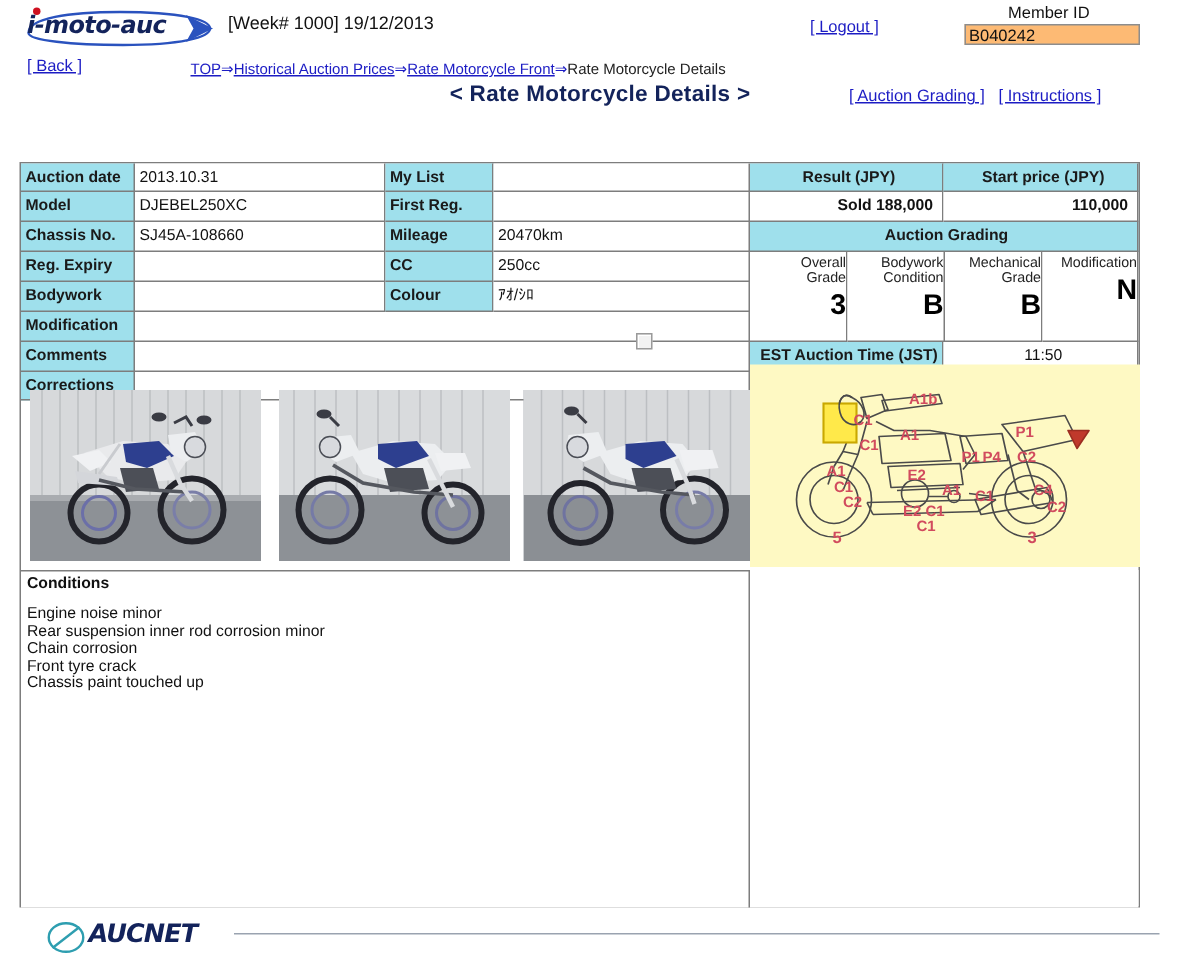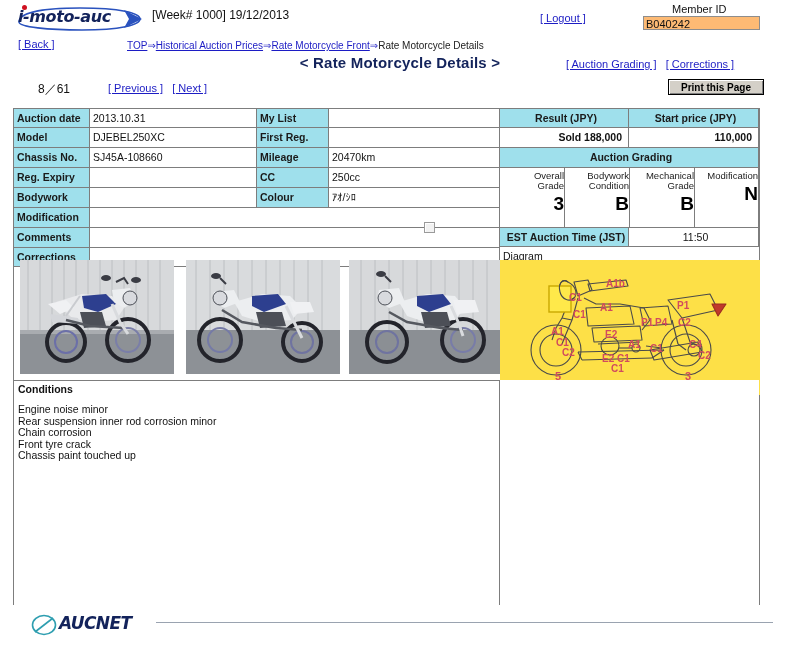--- a/index.html
+++ b/index.html
@@ -174,23 +174,23 @@
     background: #b9bcc0;
   }
   .ph1 { left: 6px; }
   .ph2 { left: 172px; }
   .ph3 { left: 335px; }
 
   .bike-svg { display: block; }
 
   
   .diagwrap {
-    position: absolute; left: 486px; top: 151px;
+    position: absolute; left: 486px; top: 134px;
     width: 260px; height: 135px;
-    background: #fde047;
+    background: #fef9c3;
   }
 
   
   .condbox {
     position: absolute; left: 0; top: 271px;
     width: 486px; height: 225px;
     border-right: 1px solid #7d7d7d;
     border-top: 1px solid #7d7d7d;
     box-sizing: border-box;
     background: #fff;
@@ -266,33 +266,24 @@
     <div class="crumb">
       <span class="lnk">TOP</span><span class="sep">⇒</span><span class="lnk">Historical Auction Prices</span><span class="sep">⇒</span><span class="lnk">Rate Motorcycle Front</span><span class="sep">⇒</span><span class="nolink">Rate Motorcycle Details</span>
     </div>
   </div>
 
   <div class="titlerow">
     <div class="ptitle">&lt; Rate Motorcycle Details &gt;</div>
     <div class="toplinks">
       <span class="lnk">[ Auction Grading ]</span>
       <span>&nbsp;</span>
-      <span class="lnk">[ Corrections ]</span>
+      <span class="lnk">[ Instructions ]</span>
     </div>
   </div>
 
-  <div class="navrow">
-    <div class="counter">8／61</div>
-    <div class="prevnext">
-      <span class="lnk">[ Previous ]</span>
-      <span>&nbsp;</span>
-      <span class="lnk">[ Next ]</span>
-    </div>
-    <div class="printbtn">Print this Page</div>
-  </div>
 
   <div class="frame">
 
     <div class="cell hd" style="left:0;top:0;width:76px;height:19px;">Auction date</div>
     <div class="cell val" style="left:76px;top:0;width:167px;height:19px;">2013.10.31</div>
 
     <div class="cell hd" style="left:0;top:19px;width:76px;height:20px;">Model</div>
     <div class="cell val" style="left:76px;top:19px;width:167px;height:20px;">DJEBEL250XC</div>
 
     <div class="cell hd" style="left:0;top:39px;width:76px;height:20px;">Chassis No.</div>

